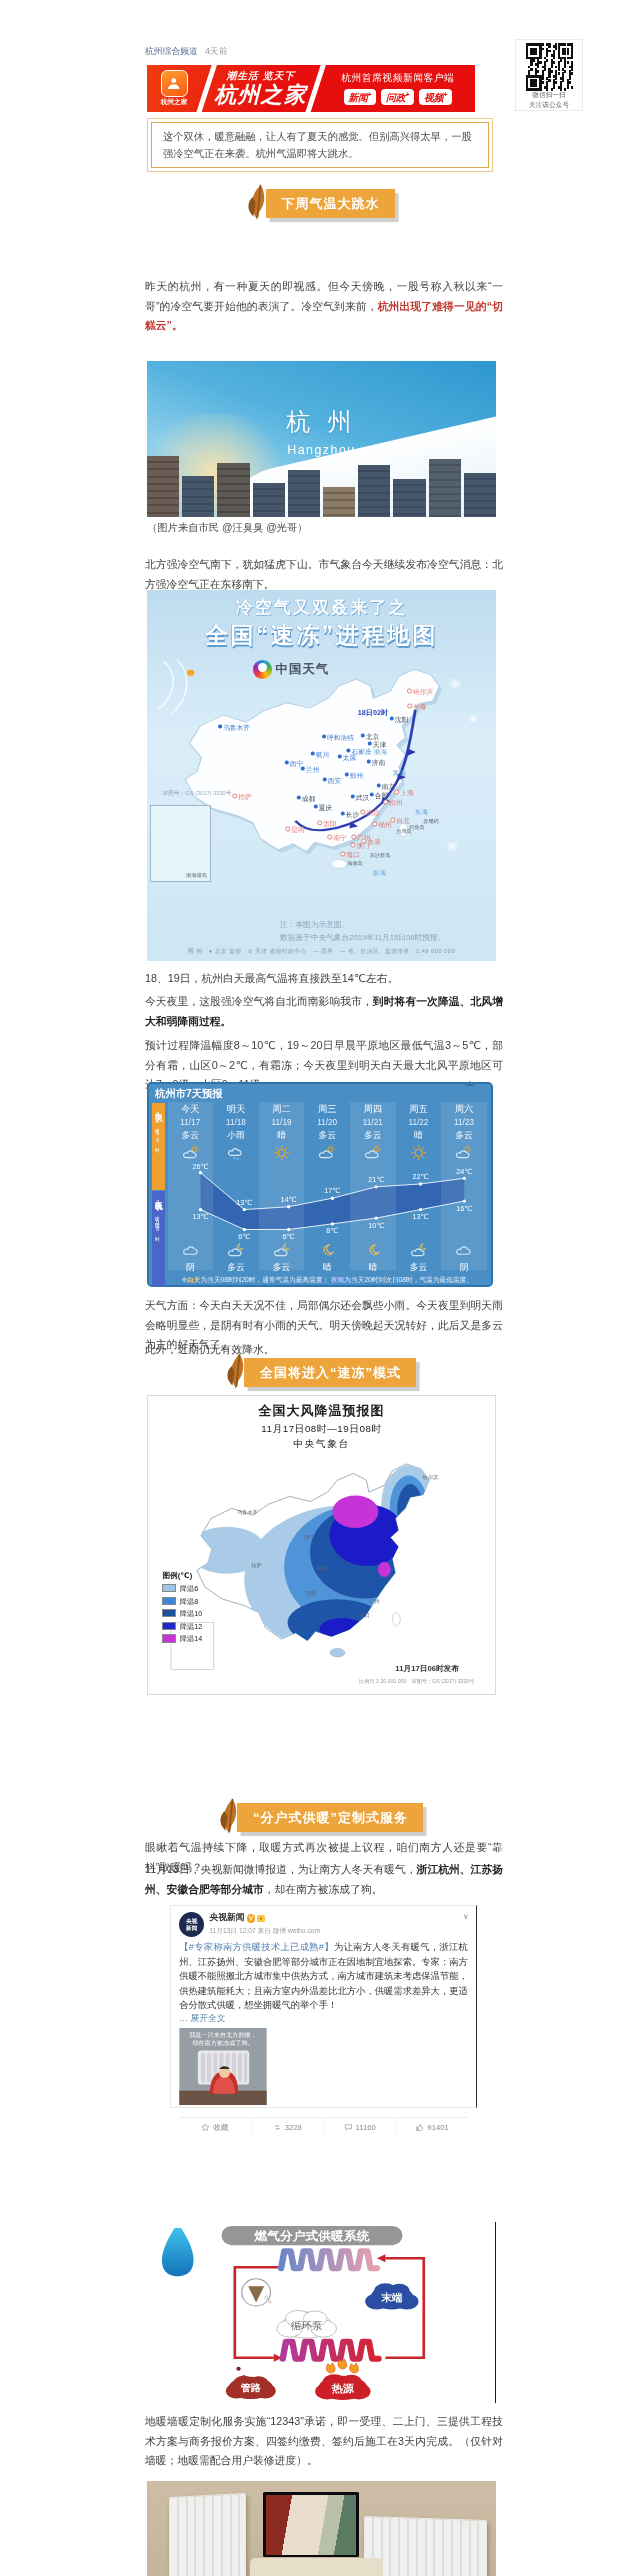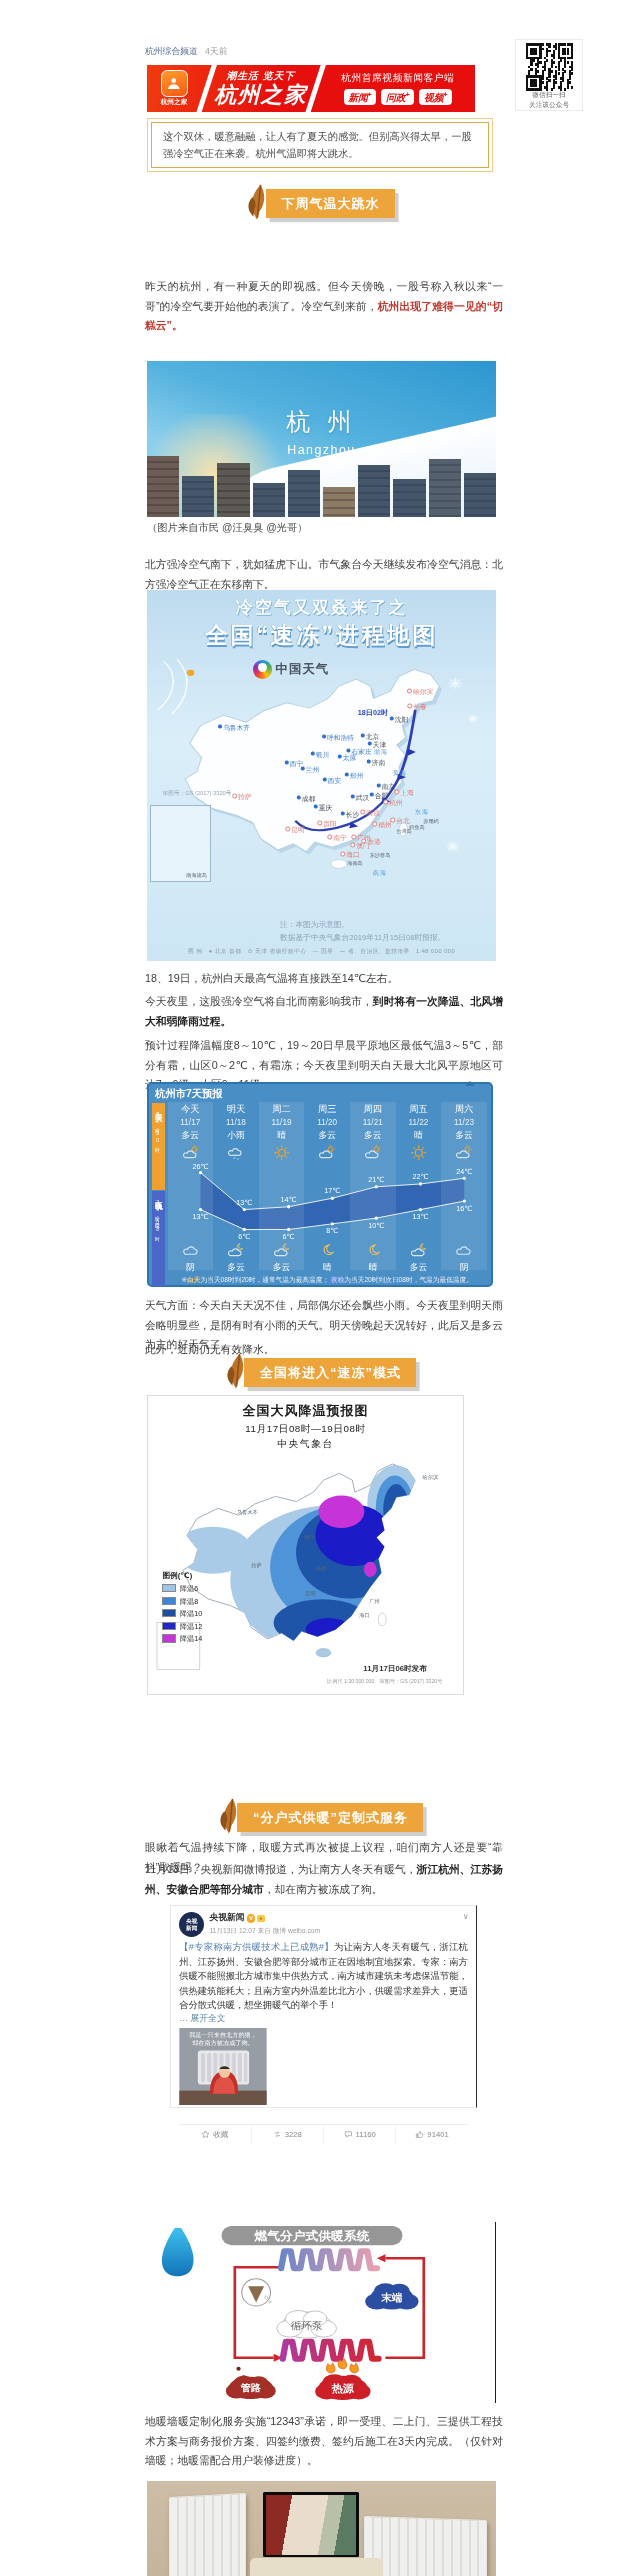--- a/index.html
+++ b/index.html
@@ -118,21 +118,21 @@
   #temp-chart .lab{fill:#fff;font-size:15px;text-anchor:middle}
   .r-note{margin-top:2.1px}
   .r-note .nt{flex:none;width:100%;text-align:center;font-size:6.7px;color:#eaf3fb}
   .n-day{color:#ffcf7e;font-weight:bold}.n-night{color:#aabdff;font-weight:bold}
   .strip{position:absolute;left:2.6px;width:13.4px;text-align:center;color:#fff;display:flex;flex-direction:column;align-items:center;padding:3.1px 0;gap:2.1px}
   .strip .v{writing-mode:vertical-rl;text-orientation:upright;font-size:7.7px;font-weight:bold;letter-spacing:1.5px}
   .strip .hrs{writing-mode:vertical-rl;text-orientation:upright;font-size:5.2px;opacity:.95;letter-spacing:0.5px}
   .strip.sd{top:18.5px;height:87px;background:#f0a02f}
   .strip.sn{top:107px;height:95px;background:#4a67c8}
   
-  #map2{top:1395px;left:147px;width:317px;height:300px;background:#fff;border:0.5px solid #dcdcdc;text-align:center}
+  #map2{top:1395px;left:147px;width:349px;height:300px;background:#fff;border:0.5px solid #dcdcdc;text-align:center}
   #map2 .t1{font-size:13px;font-weight:bold;color:#1d1d1d;margin-top:6.2px;letter-spacing:1px}
   #map2 .t2{font-size:9.8px;color:#222;margin-top:3.1px;letter-spacing:0.5px}
   #map2 .t3{font-size:9.8px;color:#222;margin-top:2.1px;letter-spacing:1.5px}
   #map2 svg{display:block;margin:1px auto 0}
   #map2 .legend{position:absolute;left:14.4px;top:175px;text-align:left}
   #map2 .legend .lt{font-size:7.7px;font-weight:bold;color:#222;margin-bottom:3.1px}
   #map2 .lrow{display:flex;align-items:flex-start;gap:4.1px;margin-top:2.6px}
   #map2 .sw{width:13.4px;height:8.2px;border:0.5px solid #888}
   #map2 .lrow span{font-size:7.2px;color:#222}
   #map2 .issued{position:absolute;right:36px;top:268px;font-size:7.7px;font-weight:bold;color:#333}
@@ -143,21 +143,21 @@
   .wb-head{display:flex;gap:5.2px}
   .wb-av{width:25px;height:25px;border-radius:50%;background:#1c2b52;color:#fff;font-size:5.7px;font-weight:bold;display:flex;align-items:center;justify-content:center;text-align:center;line-height:6.7px;flex:none}
   .wb-nm{font-size:8.8px;font-weight:bold;color:#333}
   .wb-v{display:inline-block;width:8.8px;height:8.8px;border-radius:50%;background:#f5a623;color:#fff;font-size:6.2px;font-weight:bold;text-align:center;line-height:8.8px;margin-left:2.1px}
   .wb-crown{display:inline-block;width:8.2px;height:7.2px;border-radius:1.5px;background:#f7c948;color:#a05a00;font-size:4.6px;text-align:center;line-height:7.2px;margin-left:1.5px}
   .wb-meta{font-size:6.7px;color:#9a9a9a;margin-top:2.6px}
   .wb-body{font-size:9.3px;line-height:14.4px;color:#333;margin-top:3.1px;text-align:justify}
   .wb-tag{color:#4f7daf}
   .wb-exp{font-size:8.8px;color:#5b87a6;margin-top:1px}
   #cartoon{margin-top:3.1px}
-  .wb-bar{display:flex;border-top:0.5px solid #ededed;margin-top:17px}
+  .wb-bar{display:flex;border-top:0.5px solid #ededed;margin-top:10px}
   .wb-bar .it{flex:1;display:flex;align-items:center;justify-content:center;gap:3.1px;color:#8a8a8a;font-size:7.7px;height:18.5px;border-right:0.5px solid #f3f3f3}
   .wb-bar .it:last-child{border-right:none}
   
   #diagram{top:2222px;left:147px;width:349px;height:181px;background:#fff;border-right:1.5px solid #1d1d1d}
   
   #photo{top:2481px;left:147px;width:349px;height:189px;overflow:hidden;background:linear-gradient(180deg,#cdbda6,#c2b198 70%)}
   .rad{position:absolute;background:repeating-linear-gradient(90deg,#efefed 0 6.7px,#dddddb 6.7px 8.8px);border:1.5px solid #e8e8e6;border-radius:2.1px;box-shadow:1.5px 2.6px 4.6px rgba(60,40,20,.35)}
   #rad1{left:21.6px;top:14.4px;width:77px;height:133px;transform:skewY(-3deg)}
   #rad2{left:217px;top:37px;width:123px;height:128px;transform:skewY(2deg)}
   #tv{position:absolute;left:116px;top:11.3px;width:96px;height:65px;background:#0b0b0d;border-radius:1.5px;padding:2.6px}

